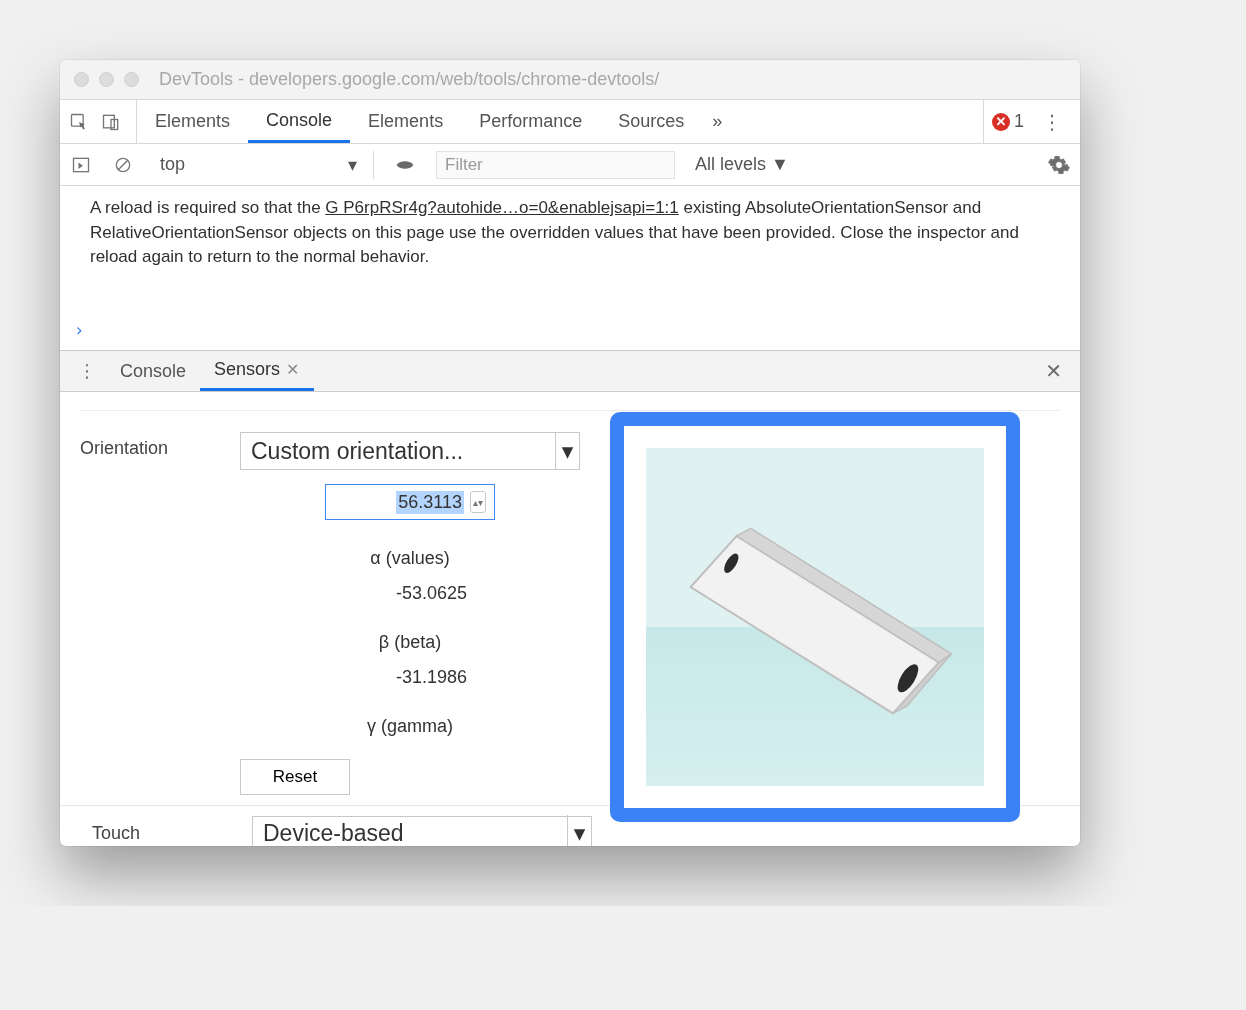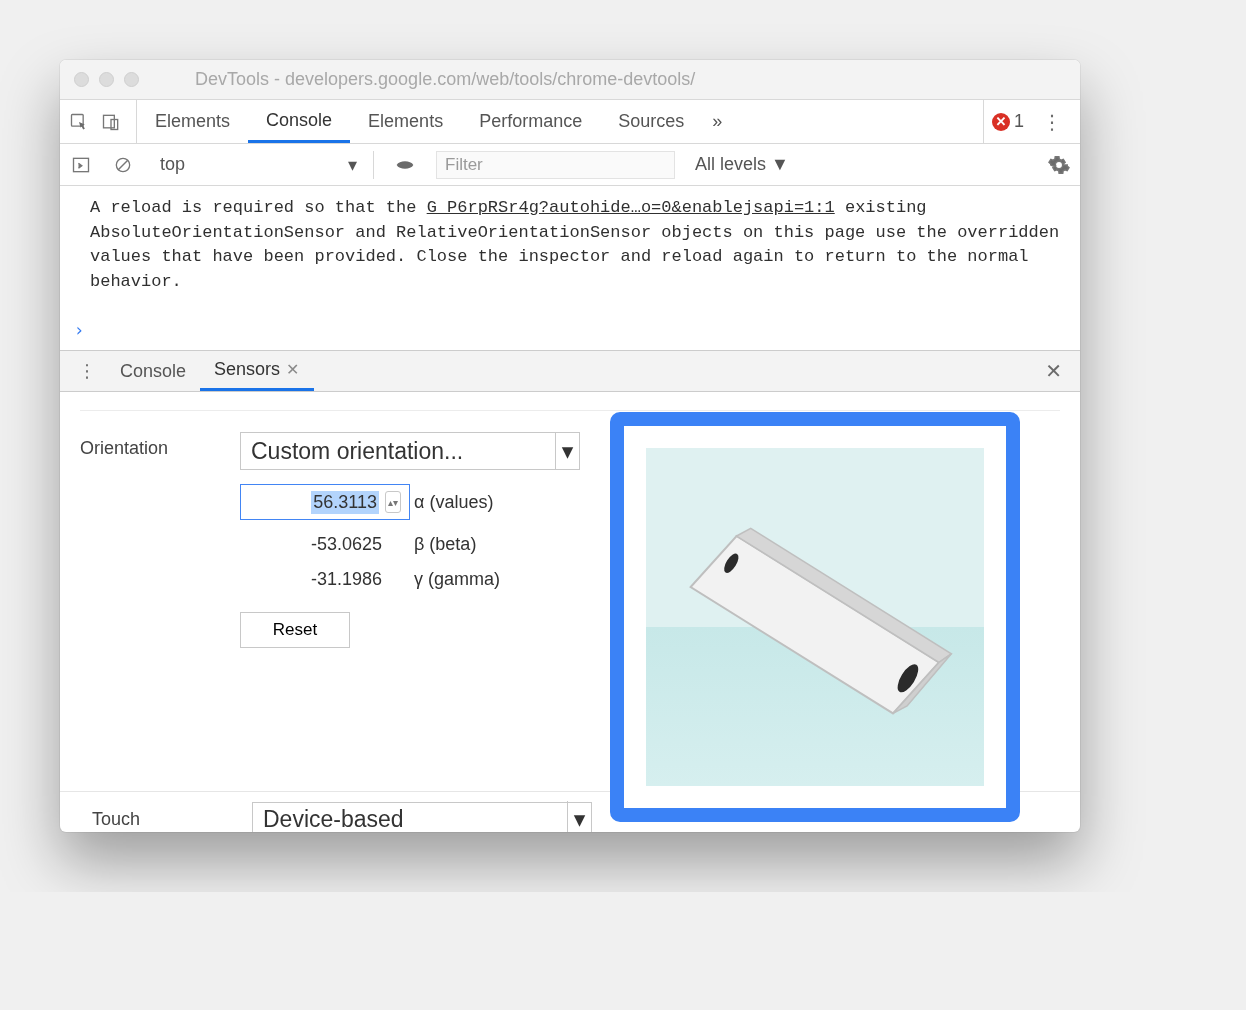--- a/index.html
+++ b/index.html
@@ -24,21 +24,21 @@
     border-bottom: 1px solid #d8d8d8;
     display: flex;
     align-items: center;
     padding: 0 14px;
   }
   .traffic { display: flex; gap: 10px; margin-right: 20px; }
   .traffic span {
     width: 15px; height: 15px; border-radius: 50%;
     background: #dcdcdc; border: 1px solid #cfcfcf;
   }
-  .titlebar-text { color: #a8a8a8; font-size: 18px; margin-left: 36px; }
+  .titlebar-text { color: #a8a8a8; font-size: 18px; }
   
   .main-tabs {
     height: 44px;
     display: flex;
     align-items: center;
     border-bottom: 1px solid #d8d8d8;
     padding: 0 8px;
     font-size: 18px;
     color: #555;
   }
@@ -66,21 +66,21 @@
   .tb-icon svg { width: 20px; height: 20px; stroke:#777; fill:none; stroke-width:1.6;}
   .ctx-select { width: 220px; height: 28px; display:flex; align-items:center; justify-content:space-between; padding:0 6px; cursor:pointer; border-right:1px solid #d8d8d8; padding-right:16px;}
   .eye-icon svg { fill:#6b6b6b; stroke:none; width:24px;}
   .filter-input { flex: 0 0 230px; height: 28px; border: 1px solid #e3e3e3; background:#fafafa; padding: 0 8px; font-size:17px; color:#555; }
   .filter-input::placeholder { color:#9a9a9a; }
   .levels { cursor:pointer; color:#555; padding-right:12px;}
   .spacer { flex-grow: 1; }
   .gear svg { fill:#6b6b6b; width:22px; height:22px;}
   
   .console-body {
-    font-family: Liberation Mono, monospace;
+    font-family: Liberation Sans, sans-serif;
     font-size: 17px;
     color: #303030;
     padding: 10px 20px 4px 30px;
     line-height: 1.45;
     min-height: 130px;
   }
   .console-body .msg { white-space: normal; word-wrap: break-word; }
   .console-body .link { text-decoration: underline; }
   .prompt-row { color:#367cf1; padding: 4px 20px 10px 14px; font-family: Menlo, monospace; font-size:17px;}
   
@@ -116,21 +116,21 @@
   .sensors-row { display: flex; align-items: flex-start; gap: 30px; }
   .field-label { width: 130px; font-size: 18px; color:#444; padding-top:6px;}
   .field-col { display: flex; flex-direction: column; gap: 14px; }
   .select-box {
     width: 340px; height: 38px;
     border: 1px solid #c8c8c8; background:#fff;
     display:flex; align-items:center; justify-content:space-between;
     padding: 0 10px; font-size:23px; cursor:pointer;
   }
   .select-caret { width:24px; height:36px; border-left:1px solid #c8c8c8; display:flex; align-items:center; justify-content:center; margin-right:-10px;}
-  .num-row { display:flex; align-items:center; gap: 4px; font-size:18px;}
+  .num-row { display:flex; align-items:center; gap: 28px; font-size:18px;flex-direction:column;}
   .num-input {
     width: 170px; height: 36px; border:1px solid #4285f4; padding:0 8px;
     text-align:right; font-size:18px; position:relative; display:flex; align-items:center; justify-content:flex-end;
   }
   .num-input .sel { background:#b3d4fc; padding:1px 2px;}
   .num-input .step { width:16px; height:22px; margin-left:6px; border:1px solid #c8c8c8; border-radius:3px; font-size:10px; display:flex; flex-direction:column; align-items:center; justify-content:center; color:#777;}
   .num-plain { width:170px; text-align:right; padding-right:28px; }
   .greek { color:#333; }
   .reset-btn { width:110px; height:36px; border:1px solid #c8c8c8; background:#fff; font-size:17px; cursor:pointer; margin-top:8px;}
   

